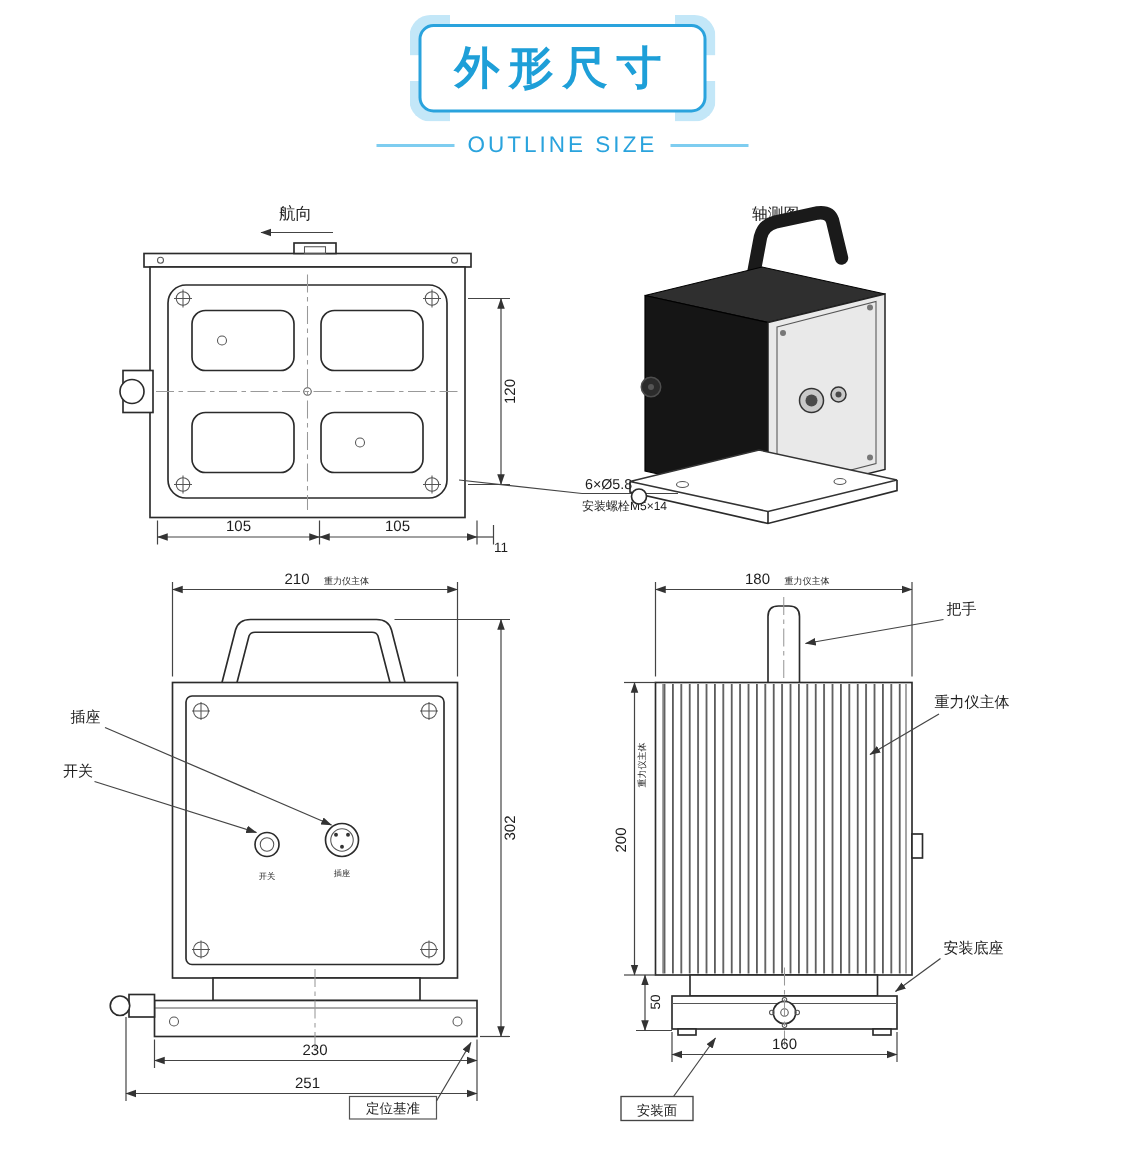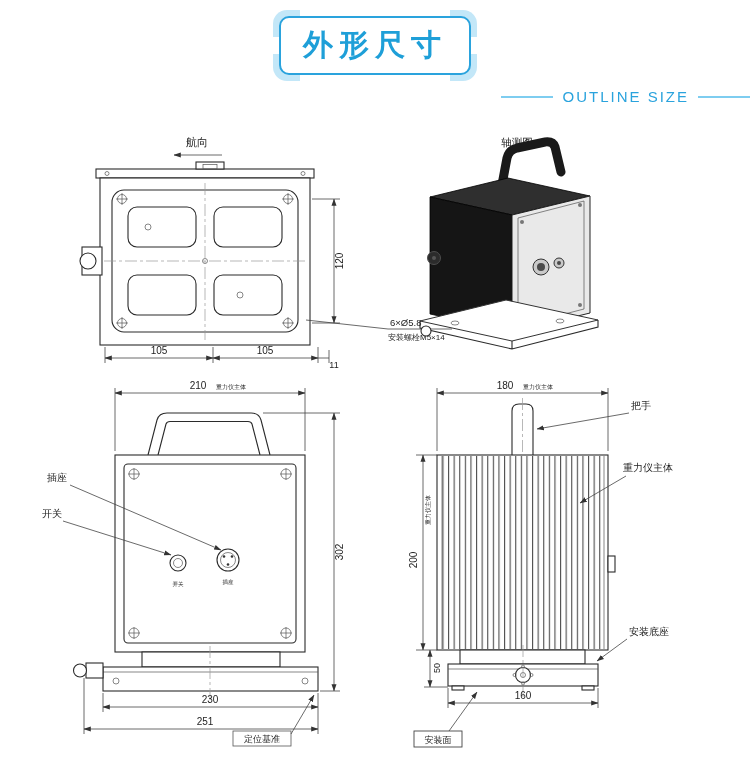--- a/index.html
+++ b/index.html
@@ -13,21 +13,21 @@
   .corner{position:absolute;width:20px;height:20px;border:7px solid #c3e7f8;}
   .corner.tl{top:-6px;left:-6px;border-right:none;border-bottom:none;border-top-left-radius:14px;}
   .corner.tr{top:-6px;right:-6px;border-left:none;border-bottom:none;border-top-right-radius:14px;}
   .corner.bl{bottom:-6px;left:-6px;border-right:none;border-top:none;border-bottom-left-radius:14px;}
   .corner.br{bottom:-6px;right:-6px;border-left:none;border-top:none;border-bottom-right-radius:14px;}
   .badge{
     position:relative;z-index:1;background:#fff;
     border:2px solid #2aa3dd;border-radius:10px;
     padding:7px 22px;font-size:30px;font-weight:bold;color:#1e9fd8;letter-spacing:6px;
   }
-  .subtitle{margin-top:13px;display:flex;align-items:center;justify-content:flex-end;gap:9px;}
+  .subtitle{margin-top:13px;display:flex;align-items:center;justify-content:center;gap:9px;}
   .subtitle .line{width:52px;height:2px;background:#7ecdf0;}
   .subtitle .st{color:#2aa3dd;font-size:15px;letter-spacing:2px;}
   svg{position:absolute;top:0;left:0;}
   .ol{fill:none;stroke:#2b2b2b;stroke-width:1.1;}
   .olw{fill:#ffffff;stroke:#2b2b2b;stroke-width:1.1;}
   .thin{fill:none;stroke:#555;stroke-width:0.7;}
   .dim{fill:none;stroke:#444;stroke-width:0.8;}
   .cl{fill:none;stroke:#999;stroke-width:0.7;stroke-dasharray:12 3 3 3;}
   .t{font-family:"Liberation Sans","DejaVu Sans",sans-serif;fill:#1d1d1d;}
 </style>

